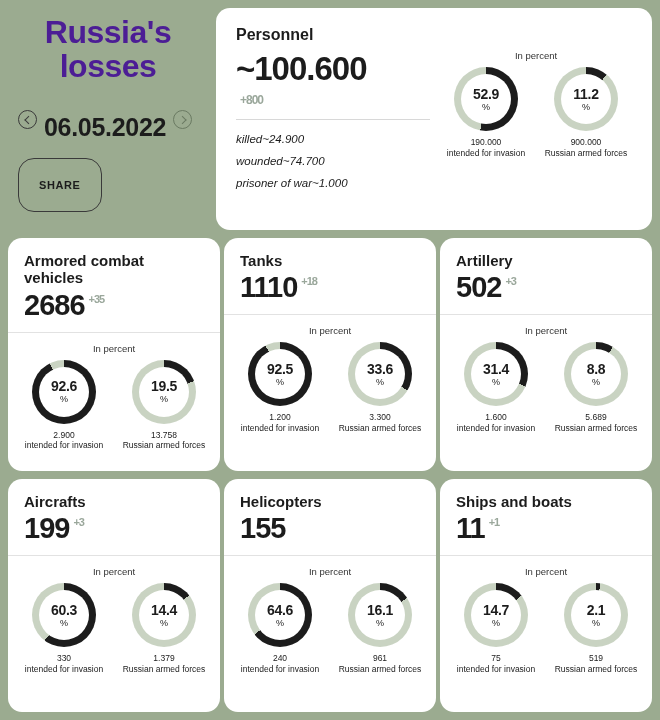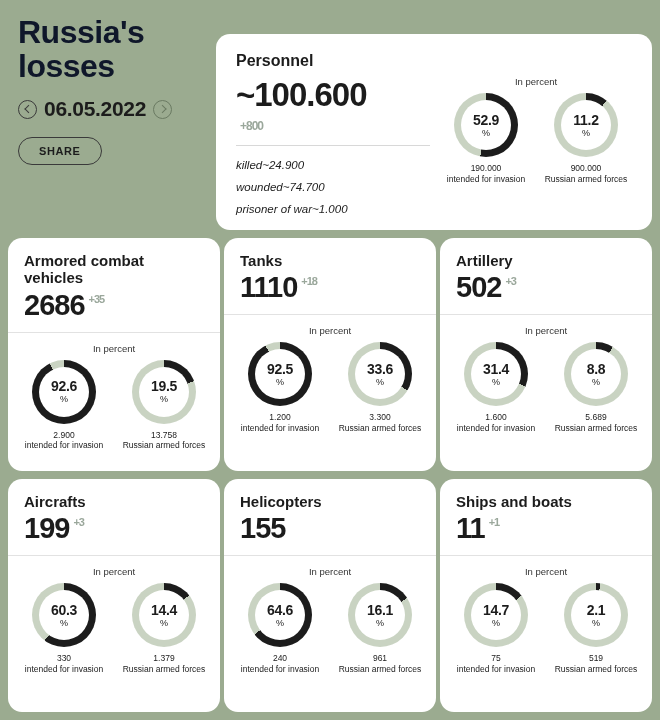--- a/index.html
+++ b/index.html
@@ -9,45 +9,46 @@
     font-family: "Liberation Sans", sans-serif;
     color: #1c1c1c;
     overflow: hidden;
   }
   .page { width: 660px; height: 720px; padding: 8px; display: flex; flex-direction: column; gap: 8px; }
 
   .row-top { display: flex; gap: 8px; height: 222px; }
   .hero { width: 216px; padding: 8px 10px 0 10px; }
   .hero h1 {
     font-size: 32px; line-height: 1.05; font-weight: bold; letter-spacing: -0.5px;
-    color: #0f172a;
+    color: #4c1d95;
+    text-align: center;
   }
   .datebar { display: flex; align-items: center; gap: 7px; margin-top: 14px; }
-  .date-text { font-size: 21px; font-weight: bold; letter-spacing: -0.3px; }
+  .date-text { font-size: 25px; font-weight: bold; letter-spacing: -0.3px; margin-top: 16px; }
   .circ-arrow {
     width: 19px; height: 19px; border-radius: 50%;
     border: 1.6px solid #3a3a3a; position: relative; flex: 0 0 auto;
   }
   .circ-arrow::after {
     content: ""; position: absolute; top: 50%; left: 50%;
     width: 5px; height: 5px; border-top: 1.6px solid #3a3a3a; border-right: 1.6px solid #3a3a3a;
     transform: translate(-60%,-50%) rotate(45deg);
   }
   .circ-arrow.left::after { transform: translate(-40%,-50%) rotate(-135deg); }
   .circ-arrow.right { border-color: #6a7a62; }
   .circ-arrow.right::after { border-color: #6a7a62; }
   .approx { font-size: 10.5px; line-height: 1.35; margin-top: 10px; color: #2a2a2a; max-width: 200px; }
   .share-btn {
     margin-top: 16px; display: inline-block;
     border: 1.4px solid #3a3a3a; border-radius: 16px;
-    padding: 7px 20px; font-size: 11px; font-weight: bold; letter-spacing: 0.6px;
+    padding: 20px 20px; font-size: 11px; font-weight: bold; letter-spacing: 0.6px;
     background: transparent; color: #1c1c1c; cursor: pointer;
   }
 
-  .card { background: #fff; border-radius: 14px; margin-top: 26px; }
+  .card { background: #fff; border-radius: 14px; }
   .personnel { flex: 1; padding: 18px 20px; display: flex; flex-direction: column; }
   .p-title { font-size: 16px; font-weight: bold; margin-bottom: 6px; }
   .p-body { display: flex; gap: 10px; flex: 1; }
   .p-left { width: 194px; }
   .p-total { font-size: 33px; font-weight: bold; letter-spacing: -1px; display: flex; align-items: flex-start; flex-direction: column; }
   .delta { font-size: 12px; font-weight: bold; color: #9aa79b; margin-left: 4px; margin-top: 5px; }
   .rule { border-top: 1px solid #d8d8d8; margin: 12px 0 8px; }
   .p-rows { font-size: 11.5px; }
   .p-rows .r { display: flex; justify-content: flex-start; padding: 5px 0; font-style: italic; }
   .p-rows .r .lbl { color: #1c1c1c; }

